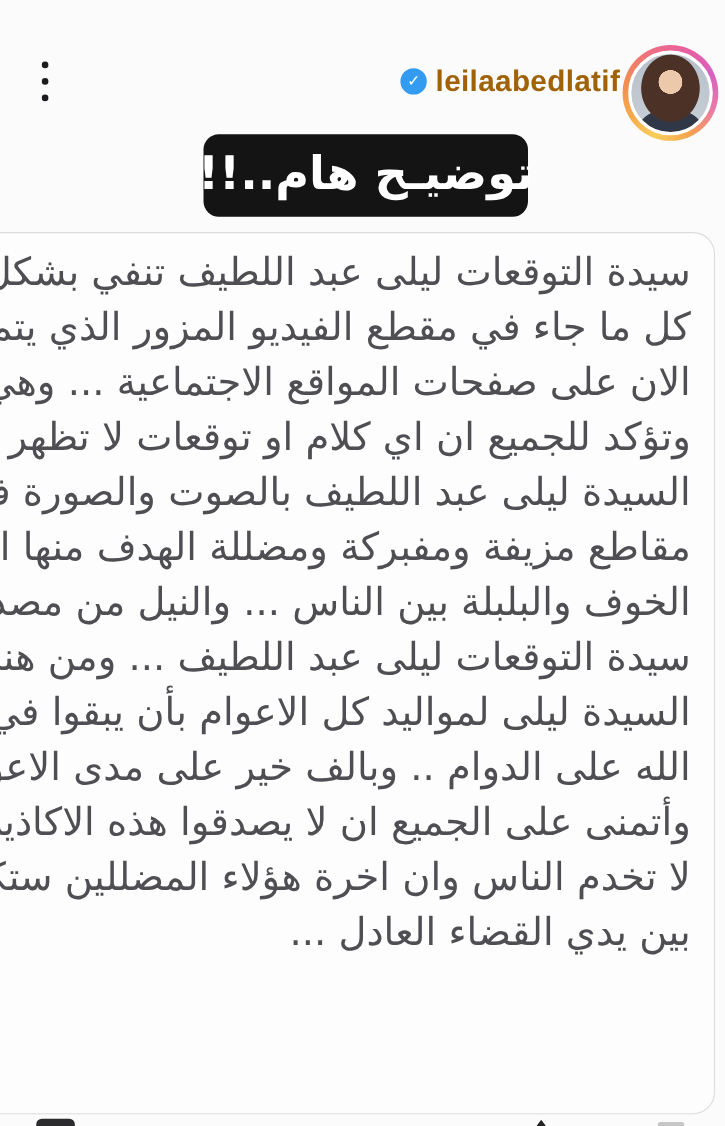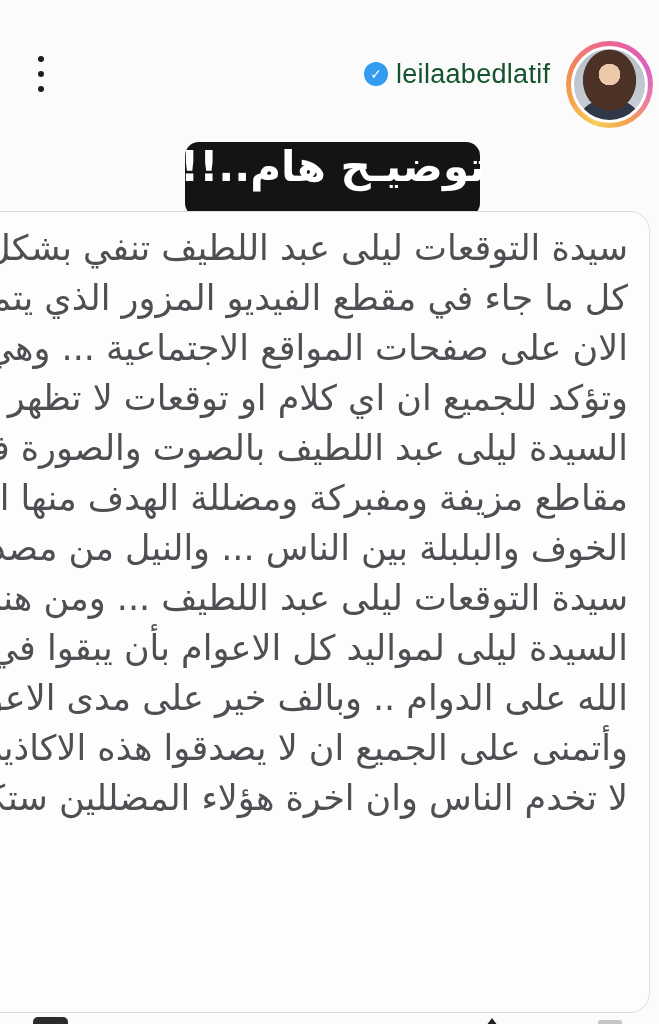--- a/index.html
+++ b/index.html
@@ -19,21 +19,21 @@
 
   
   .badge {
     position:absolute; left:364px; top:62px; width:24px; height:24px;
     border-radius:50%; color:#fff; font-size:14px; font-weight:bold;
     display:flex; align-items:center; justify-content:center;
   }
   .username {
     position:absolute; left:396px; top:59px;
     font-family:"Liberation Sans","DejaVu Sans",sans-serif;
-    font-size:27px; font-weight:400; color:#14532d; letter-spacing:0.3px;
+    font-size:27px; font-weight:700; color:#a16207; letter-spacing:0.3px;
     cursor:pointer;
   }
   .avatar {
     position:absolute; left:566px; top:41px; width:87px; height:87px;
     border-radius:50%;
     background:conic-gradient(from 200deg,
       #f7ce5b, #f5a54b, #f08a56, #ee6e84, #e95f9f, #d861c0,
       #e879a8, #f5a34d, #f7ce5b);
     display:flex; align-items:center; justify-content:center; cursor:pointer;
   }
@@ -41,22 +41,22 @@
     width:71px; height:71px; border-radius:50%; border:3px solid #fff;
     background:
       radial-gradient(circle 11px at 50% 36%, #ecc9ab 97%, rgba(0,0,0,0) 100%),
       radial-gradient(ellipse 27px 31px at 50% 44%, #4c3126 97%, rgba(0,0,0,0) 100%),
       radial-gradient(ellipse 30px 20px at 50% 98%, #303848 97%, rgba(0,0,0,0) 100%),
       linear-gradient(#b6bfca, #c9cfd6);
   }
 
   
   .banner {
-    position:absolute; left:185px; top:142px; width:295px; height:75px;
-    border-radius:14px; display:flex; justify-content:center;
+    position:absolute; left:185px; top:122px; width:295px; height:75px;
+    border-radius:14px; display:flex; align-items:center; justify-content:center;
   }
   .banner-text {
     font-size:42px; font-weight:bold; direction:rtl; white-space:nowrap;
     padding-bottom:4px;
   }
 
   
   .card {
     position:absolute; left:-24px; top:211px; width:674px; height:802px;
     background:#fdfdfd; border:1px solid #dcdcdc; border-radius:20px;
@@ -113,19 +113,20 @@
     <div class="line">الان على صفحات المواقع الاجتماعية ... وهي تعود</div>
     <div class="line">وتؤكد للجميع ان اي كلام او توقعات لا تظهر فيها</div>
     <div class="line">السيدة ليلى عبد اللطيف بالصوت والصورة فهي</div>
     <div class="line">مقاطع مزيفة ومفبركة ومضللة الهدف منها اثارة</div>
     <div class="line">الخوف والبلبلة بين  الناس ... والنيل من مصداقية</div>
     <div class="line">سيدة التوقعات ليلى عبد اللطيف ... ومن هنا تتمنى</div>
     <div class="line">السيدة ليلى لمواليد كل الاعوام بأن يبقوا في رعاية</div>
     <div class="line">الله على الدوام .. وبالف خير على مدى الاعوام ...</div>
     <div class="line">وأتمنى على الجميع ان لا يصدقوا هذه الاكاذيب التي</div>
     <div class="line">لا تخدم الناس وان اخرة هؤلاء المضللين ستكون</div>
+    <div class="line">بين يدي القضاء العادل ...</div>
   </div>
 
   <div class="partial-left"></div>
   <div class="partial-send"></div>
   <div class="partial-right"></div>
 
 </div>
 
 </body></html>

